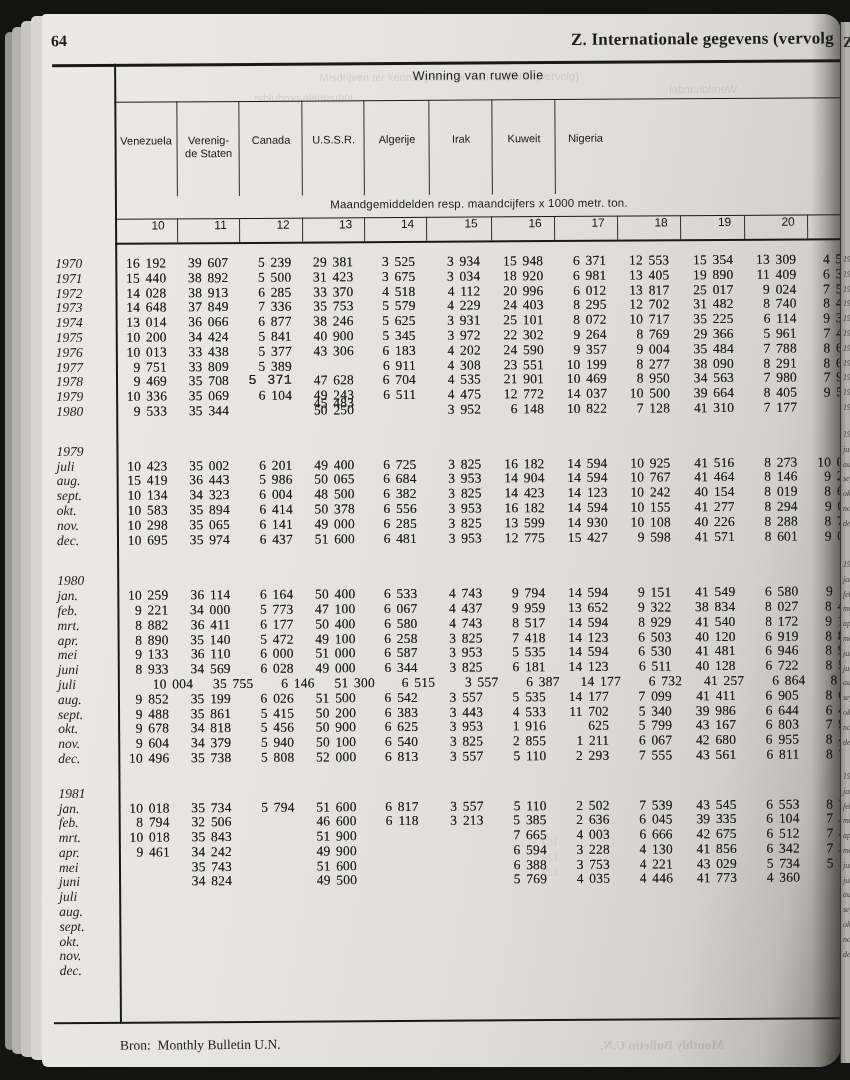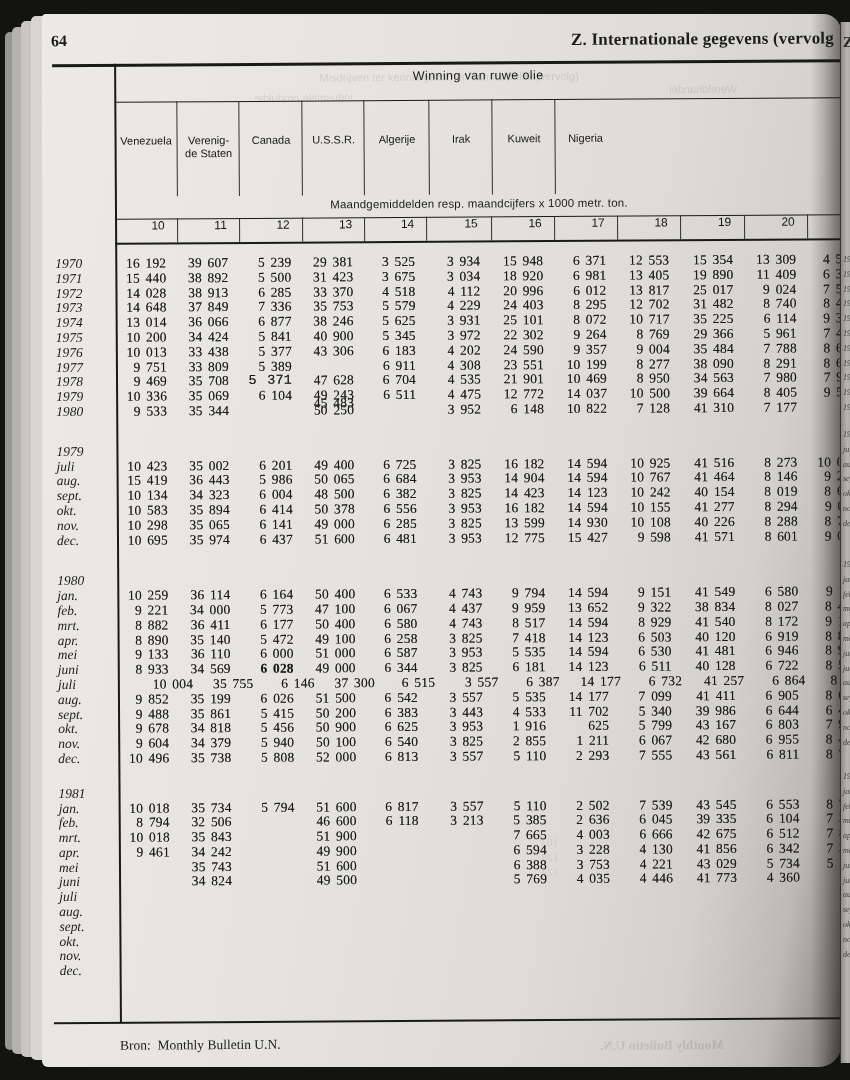--- a/index.html
+++ b/index.html
@@ -512,37 +512,37 @@
                 <div class="tcell" style="width: 63px;">14 594</div>
                 <div class="tcell" style="width: 63px;">6 530</div>
                 <div class="tcell" style="width: 64px;">41 481</div>
                 <div class="tcell" style="width: 63px;">6 946</div>
                 <div class="tcell" style="width: 60px;">8 975</div>
               </div>
               <div class="trow">
                 <div class="rlabel">juni</div>
                 <div class="tcell" style="width: 63px;">8 933</div>
                 <div class="tcell" style="width: 62px;">34 569</div>
-                <div class="tcell" style="width: 63px; font-weight: bold;">6 028</div>
+                <div class="tcell" style="width: 63px;">6 028</div>
                 <div class="tcell" style="width: 62px;">49 000</div>
                 <div class="tcell" style="width: 62px;">6 344</div>
                 <div class="tcell" style="width: 65px;">3 825</div>
                 <div class="tcell" style="width: 63px;">6 181</div>
                 <div class="tcell" style="width: 63px;">14 123</div>
                 <div class="tcell" style="width: 63px;">6 511</div>
                 <div class="tcell" style="width: 64px;">40 128</div>
                 <div class="tcell" style="width: 63px;">6 722</div>
                 <div class="tcell" style="width: 60px;">8 595</div>
               </div>
               <div class="trow">
                 <div class="rlabel">juli</div>
                 <div class="tcell" style="width: 63px; margin-left: 28px;">10 004</div>
                 <div class="tcell" style="width: 62px;">35 755</div>
                 <div class="tcell" style="width: 63px;">6 146</div>
-                <div class="tcell" style="width: 62px;">37 300</div>
+                <div class="tcell" style="width: 62px;">51 300</div>
                 <div class="tcell" style="width: 62px;">6 515</div>
                 <div class="tcell" style="width: 65px;">3 557</div>
                 <div class="tcell" style="width: 63px;">6 387</div>
                 <div class="tcell" style="width: 63px;">14 177</div>
                 <div class="tcell" style="width: 63px;">6 732</div>
                 <div class="tcell" style="width: 64px;">41 257</div>
                 <div class="tcell" style="width: 63px;">6 864</div>
                 <div class="tcell" style="width: 60px;">8 765</div>
               </div>
               <div class="trow">

